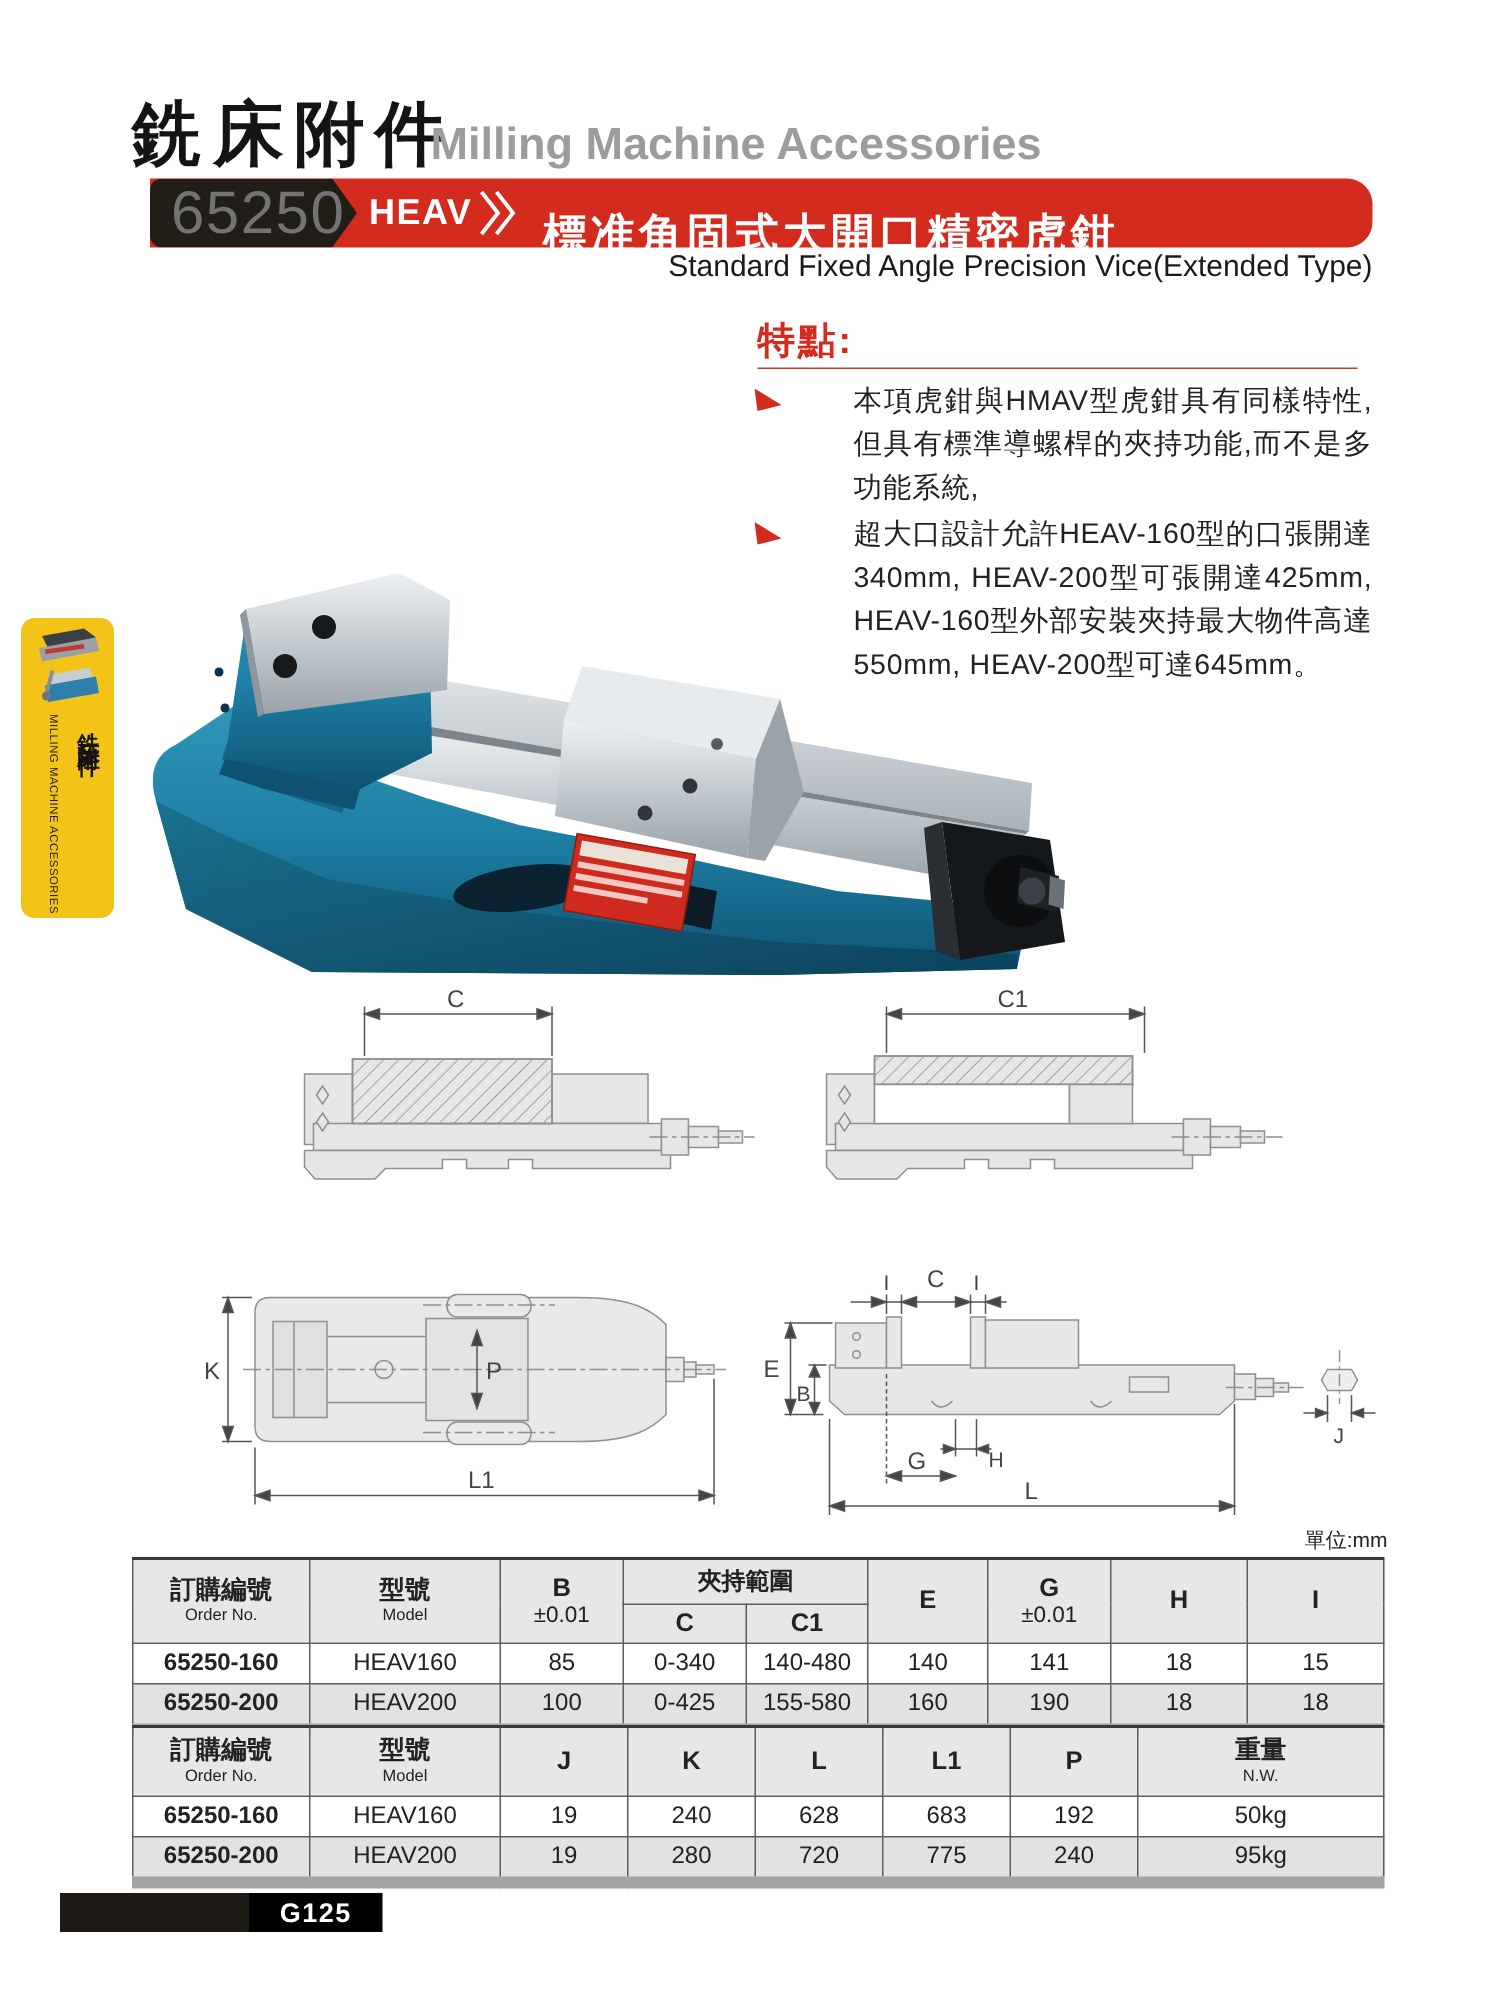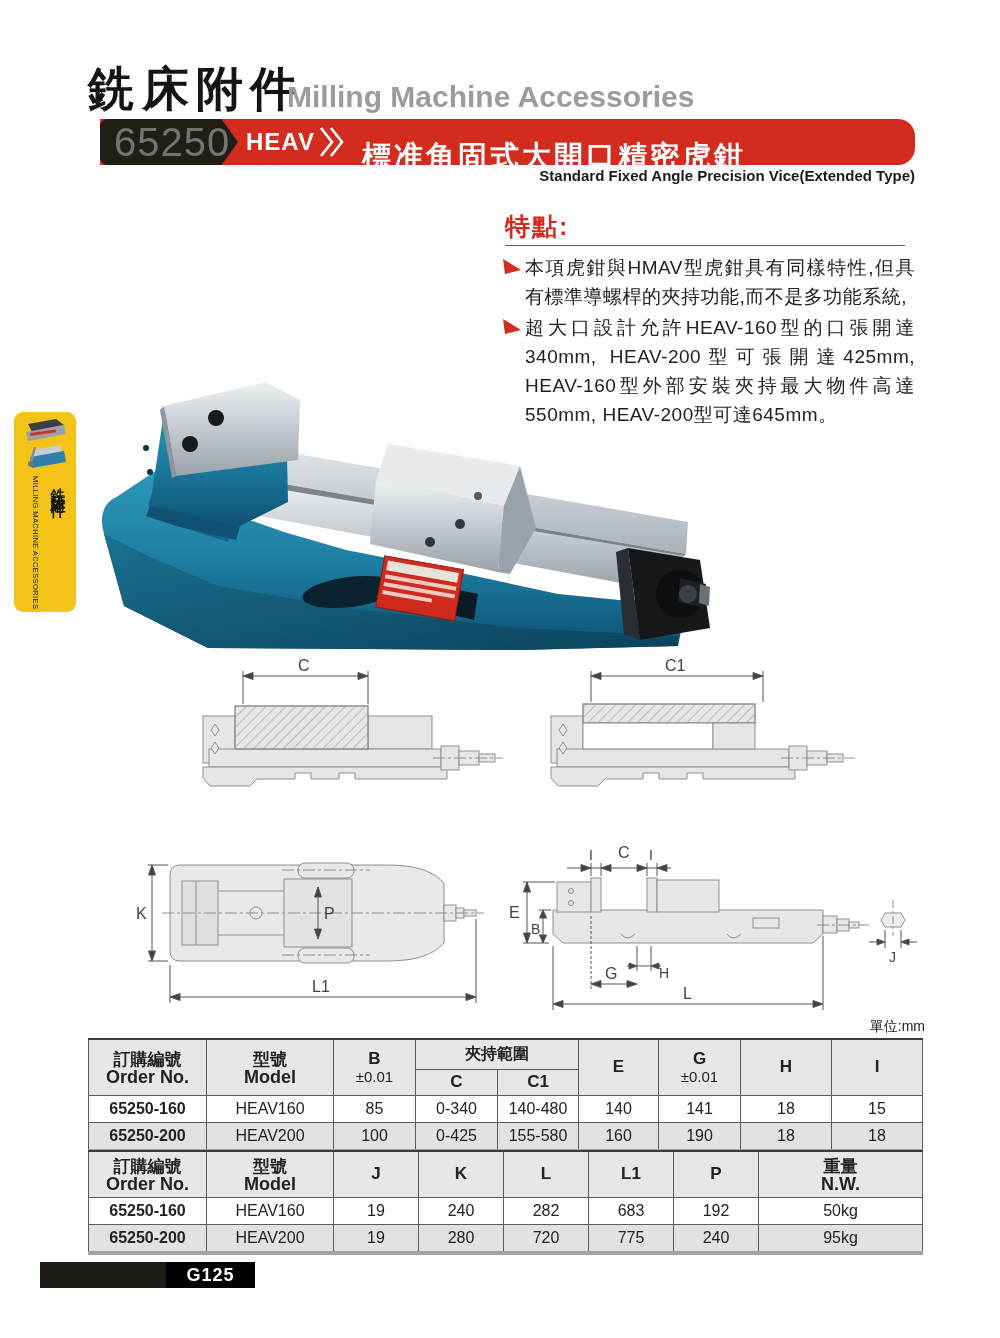--- a/index.html
+++ b/index.html
@@ -10,52 +10,52 @@
   .title-zh { left:88px; top:58px; font-size:47px; font-weight:bold; color:#141414; letter-spacing:7px; }
   .title-en { left:287px; top:80px; font-size:30px; font-weight:bold; color:#9c9c9c; letter-spacing:0px; }
   .banner { left:100px; top:119px; width:815px; height:46px; background:#d32b1e; border-radius:0 17px 17px 0; }
   .code-box { left:0; top:0; width:138px; height:46px; background:#211d17; border-radius:8px 0 0 8px;
               clip-path:polygon(0 0, 88% 0, 100% 50%, 88% 100%, 0 100%);
               display:flex; align-items:center; justify-content:flex-start; padding-left:14px; box-sizing:border-box; }
   .code-box span { color:#737373; font-size:40px; font-weight:normal; letter-spacing:1px; }
   .series { left:146px; top:9px; color:#fff; font-size:24px; font-weight:bold; letter-spacing:1px; }
   .chev { left:218px; top:6px; }
   .banner-zh { left:262px; top:18px; color:#fff; font-size:29px; font-weight:bold; letter-spacing:3px; }
-  .subtitle { left:360px; top:167px; width:555px; text-align:right; font-size:15px; font-weight:bold; color:#1a1a1a; }
+  .subtitle { left:360px; top:167px; width:555px; text-align:right; font-size:20px; font-weight:normal; color:#1a1a1a; }
 
   
   .feat-head { left:505px; top:210px; font-size:25px; font-weight:bold; color:#d32b1e; letter-spacing:2px; }
   .feat-rule { left:505px; top:245px; width:400px; height:1px; background:#c2392b; }
   .feat-list { left:503px; top:253px; width:412px; }
-  .feat-item { display:flex; margin-bottom:2px; }
+  .feat-item { display:flex; margin-bottom:2px;gap:44px; }
   .feat-tri { flex:0 0 22px; padding-top:6px; }
   .feat-text { font-size:19px; line-height:29px; color:#222; text-align:justify; letter-spacing:0.5px; }
 
   
   .side-tab { left:14px; top:412px; width:62px; height:200px; background:#f3c318; border-radius:9px; }
   .side-thumb { left:8px; top:5px; }
   .side-zh { left:34px; top:64px; writing-mode:vertical-rl; text-orientation:upright; font-size:15px; font-weight:bold; color:#141414; letter-spacing:5px; }
   .side-en { left:17px; top:64px; writing-mode:vertical-rl; font-size:7.5px; color:#1a1a1a; letter-spacing:0.4px; height:140px; }
 
   
   .drawA { left:195px; top:658px; }
   .drawB { left:543px; top:658px; }
   .drawC { left:136px; top:853px; }
   .drawD { left:501px; top:838px; }
   .unit-label { left:810px; top:1018px; width:115px; text-align:right; font-size:14px; color:#222; }
 
   
   table.spec { border-collapse:collapse; width:834px; table-layout:fixed; }
   table.spec th, table.spec td { border:1px solid #5c5c5c; text-align:center; padding:0; color:#222; }
-  table.spec { border-top:2px solid #3a3a3a; border-bottom:4px solid #a3a3a3; }
+  table.spec { border-top:2px solid #3a3a3a; border-bottom:8px solid #a3a3a3; }
   table.spec th { background:#e7e7e7; font-weight:bold; }
   .t1 { left:88px; top:1038px; }
   .t2 { left:88px; top:1150px; }
   .hd-zh { font-size:17px; font-weight:bold; display:block; line-height:20px; }
-  .hd-en { font-size:18px; font-weight:bold; display:block; line-height:14px; }
+  .hd-en { font-size:11px; font-weight:normal; display:block; line-height:14px; }
   .hd-sym { font-size:17px; font-weight:bold; }
   .hd-tol { font-size:15px; font-weight:normal; display:block; line-height:16px; }
   td.cell { font-size:16px; height:26px; background:#fff; }
   tr.alt td.cell { background:#e2e2e2; }
   td.order { font-weight:bold; }
 
   
   .foot-black { left:40px; top:1262px; width:126px; height:26px; background:#1d1a15; }
   .foot-red { left:166px; top:1262px; width:89px; height:26px; background:#000000; display:flex; align-items:center; justify-content:center; }
   .foot-red span { color:#fff; font-weight:bold; font-size:18px; letter-spacing:1px; }
@@ -467,21 +467,21 @@
       <th>
         <span class="hd-zh">重量</span>
         <span class="hd-en">N.W.</span>
       </th>
     </tr>
     <tr>
       <td class="cell order">65250-160</td>
       <td class="cell">HEAV160</td>
       <td class="cell">19</td>
       <td class="cell">240</td>
-      <td class="cell">282</td>
+      <td class="cell">628</td>
       <td class="cell">683</td>
       <td class="cell">192</td>
       <td class="cell">50kg</td>
     </tr>
     <tr class="alt">
       <td class="cell order">65250-200</td>
       <td class="cell">HEAV200</td>
       <td class="cell">19</td>
       <td class="cell">280</td>
       <td class="cell">720</td>

